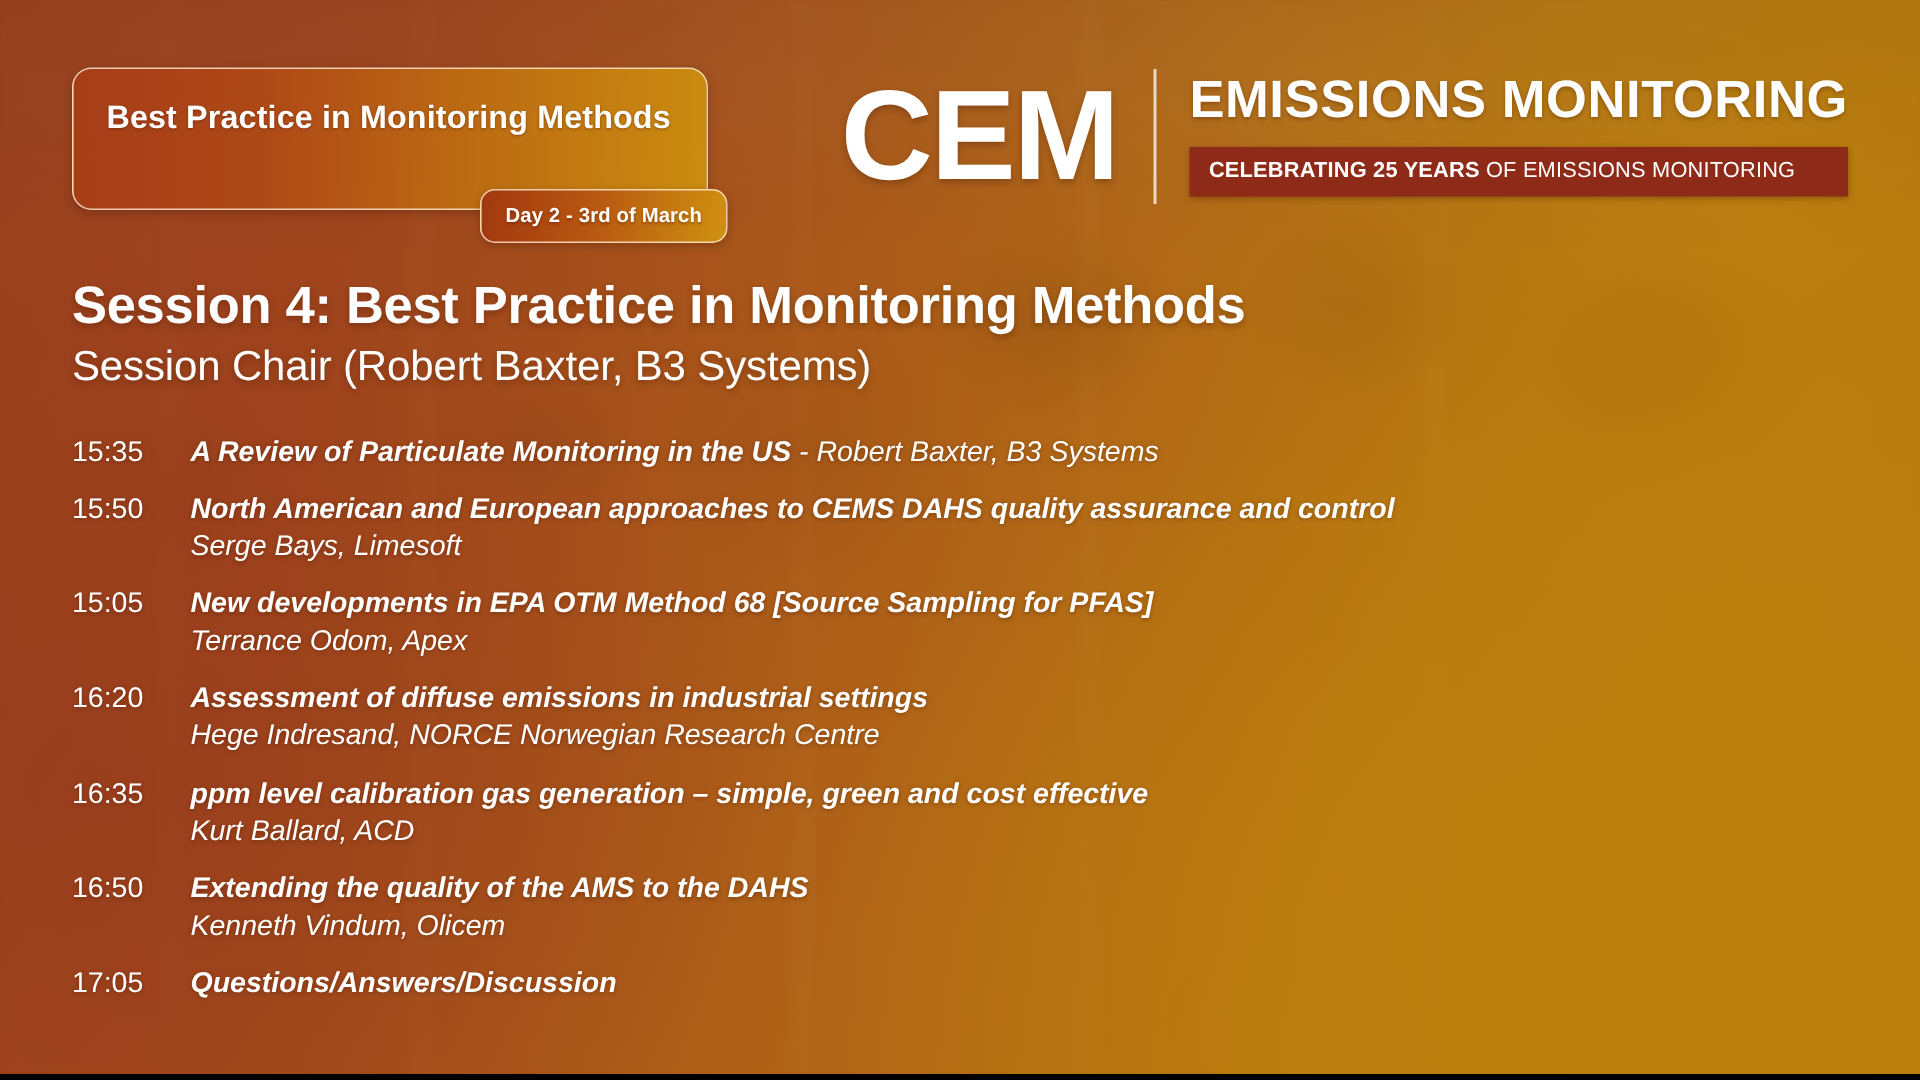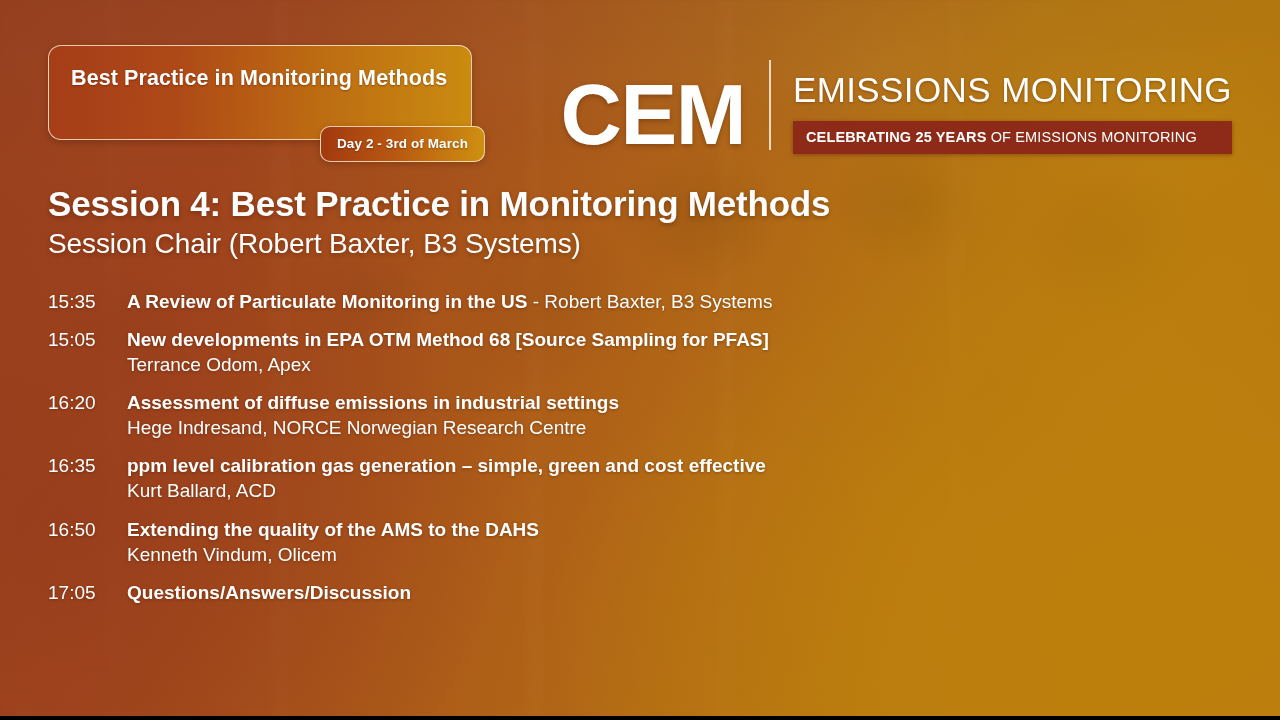--- a/index.html
+++ b/index.html
@@ -107,41 +107,40 @@
     letter-spacing:.1px;
     text-shadow:0 1px 2px rgba(80,25,5,.45);
     box-shadow:0 2px 6px rgba(60,20,5,.28);
     z-index:7;
     white-space:nowrap;
   }
 
   
   .logo{
     position:absolute; right:48px; top:40px;
-    display:flex; align-items:flex-end;
+    display:flex; align-items:center;
     z-index:6;
-    margin-top:14px;
   }
   .logo .cem{
     font-size:85px; font-weight:bold;
     line-height:.92;
     color:#fff;
     letter-spacing:-1.5px;
     margin-top:2px;
     text-shadow:0 2px 5px rgba(70,25,5,.35);
   }
   .logo .rule{
     width:2px; align-self:stretch;
     background:rgba(255,255,255,.75);
     margin:6px 22px 4px 24px;
     height:90px;
   }
   .logo .right{ display:flex; flex-direction:column; }
   .logo .em{
-    font-size:35px; font-weight:normal;
+    font-size:35px; font-weight:bold;
     line-height:1.05;
     color:#fff;
     letter-spacing:.4px;
     white-space:nowrap;
     text-shadow:0 1px 3px rgba(70,25,5,.35);
   }
   .logo .celebrate{
     margin-top:12px;
     background:#8d2b18;
     padding:8px 13px 9px 13px;
@@ -177,21 +176,21 @@
     position:absolute; left:48px; top:289px; right:40px;
     z-index:5; color:#fff;
   }
   .row{ display:flex; margin-bottom:13px; }
   .row .time{
     width:79px; flex:0 0 79px;
     font-size:19px; font-weight:normal;
     line-height:1.32;
     text-shadow:0 1px 3px rgba(70,25,5,.40);
   }
-  .row .body{ flex:1 1 auto; }
+  .row .body{ flex:1 1 auto;font-style:italic; }
   .row .ttl{
     font-size:19px; font-weight:bold;
     line-height:1.32;
     text-shadow:0 1px 3px rgba(70,25,5,.40);
   }
   .row .ttl .inline-speaker{ font-weight:normal; }
   .row .spk{
     font-size:19px; font-weight:normal;
     line-height:1.32;
     text-shadow:0 1px 3px rgba(70,25,5,.40);
@@ -229,20 +228,27 @@
 
   <div class="agenda">
 
   <div class="row">
         <div class="time">15:35</div>
         <div class="body">
           <div class="ttl"><span>A Review of Particulate Monitoring in the US</span><span class="inline-speaker"> - Robert Baxter, B3 Systems</span></div>
         </div>
       </div>
       <div class="row">
+        <div class="time">15:50</div>
+        <div class="body">
+          <div class="ttl"><span>North American and European approaches to CEMS DAHS quality assurance and control</span></div>
+          <div class="spk">Serge Bays, Limesoft</div>
+        </div>
+      </div>
+      <div class="row">
         <div class="time">15:05</div>
         <div class="body">
           <div class="ttl"><span>New developments in EPA OTM Method 68 [Source Sampling for PFAS]</span></div>
           <div class="spk">Terrance Odom, Apex</div>
         </div>
       </div>
       <div class="row">
         <div class="time">16:20</div>
         <div class="body">
           <div class="ttl"><span>Assessment of diffuse emissions in industrial settings</span></div>

